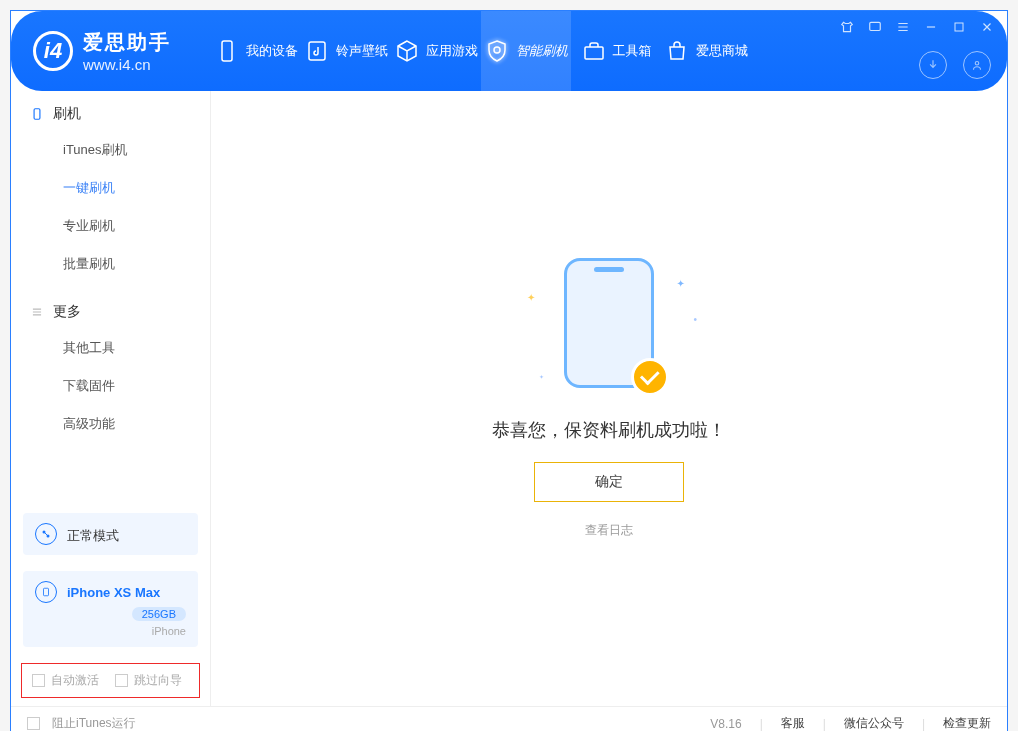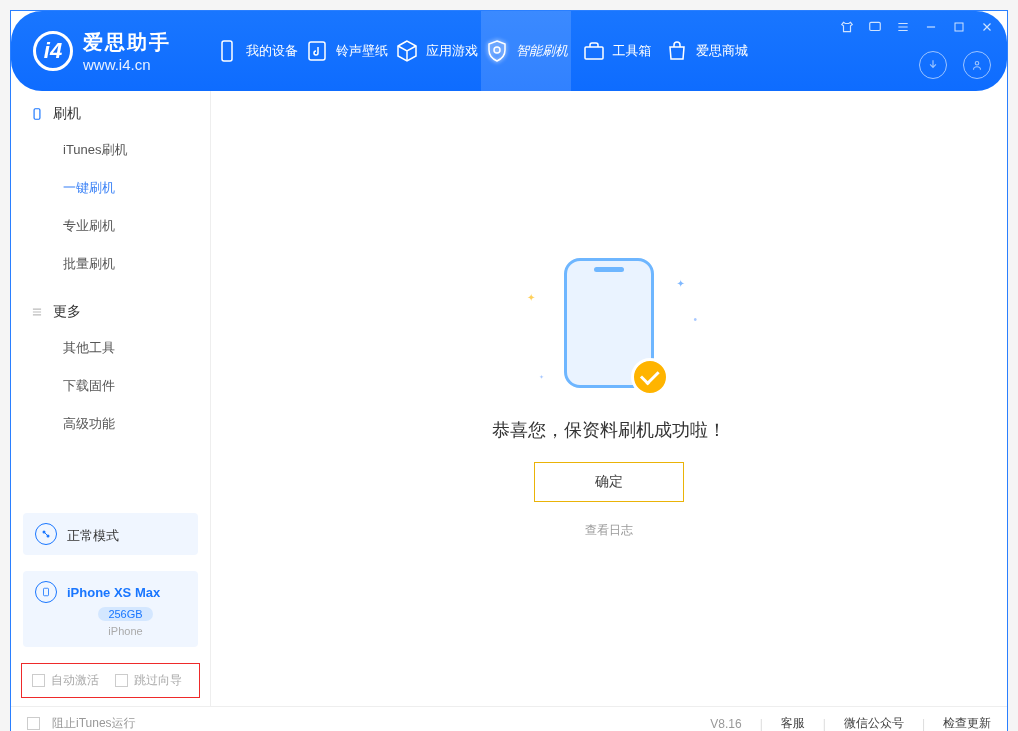--- a/index.html
+++ b/index.html
@@ -28,21 +28,21 @@
 .sidebar { width:200px; border-right:1px solid #eee; background:#fff; display:flex; flex-direction:column; }
 .side-section { padding:14px 0 6px; }
 .side-head { display:flex; align-items:center; padding:0 18px 8px; font-size:14px; color:#333; gap:8px; }
 .side-head .sic { width:16px; height:16px; display:flex; align-items:center; justify-content:center; }
 .side-list { }
 .side-item { height:38px; display:flex; align-items:center; padding-left:52px; font-size:13px; color:#555; cursor:pointer; }
 .side-item.active { color:#3b82f6; }
 .side-spacer { flex:1; }
 .mode-card, .device-card { margin:8px 12px; background:#f0f6ff; border-radius:4px; padding:10px 12px; display:flex; align-items:flex-end; gap:10px; font-size:13px; color:#333; }
 .mode-card .mic, .device-card .mic { width:22px; height:22px; border:1.5px solid #1976ff; border-radius:50%; display:flex; align-items:center; justify-content:center; color:#1976ff; font-size:12px; }
-.device-card { flex-direction:column; align-items:center; gap:4px;margin-top:8px; }
+.device-card { flex-direction:column; align-items:flex-end; gap:4px;margin-top:8px; }
 .device-card .row { display:flex; align-items:center; gap:10px; width:100%; }
 .device-card .dname { font-weight:bold; color:#1976ff; }
 .device-card .badge { background:#d4e7ff; color:#1976ff; border-radius:10px; padding:1px 10px; font-size:11px; margin-left:30px; }
 .device-card .sub { font-size:11px; color:#aaa; margin-left:30px; }
 .bottom-check-row { border:1.5px solid #ee2a2a; margin:8px 10px; padding:8px 10px; display:flex; gap:16px; align-items:center; font-size:12px; color:#aaa; }
 .chk { width:13px; height:13px; border:1px solid #ccc; display:inline-block; }
 .chk-item { display:flex; align-items:center; gap:6px; cursor:pointer; }
 
 
 .main { flex:1; display:flex; flex-direction:column; align-items:center; justify-content:center; gap:20px; }

